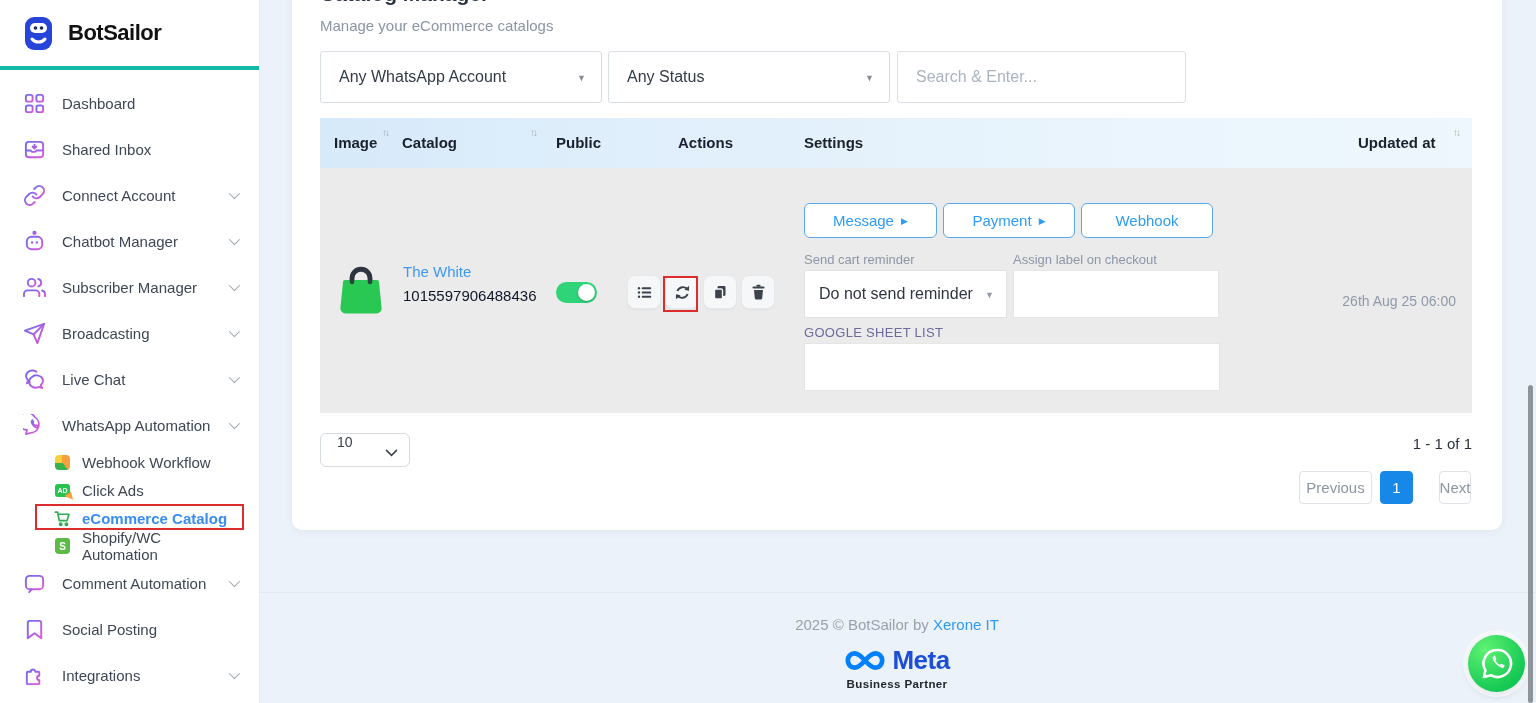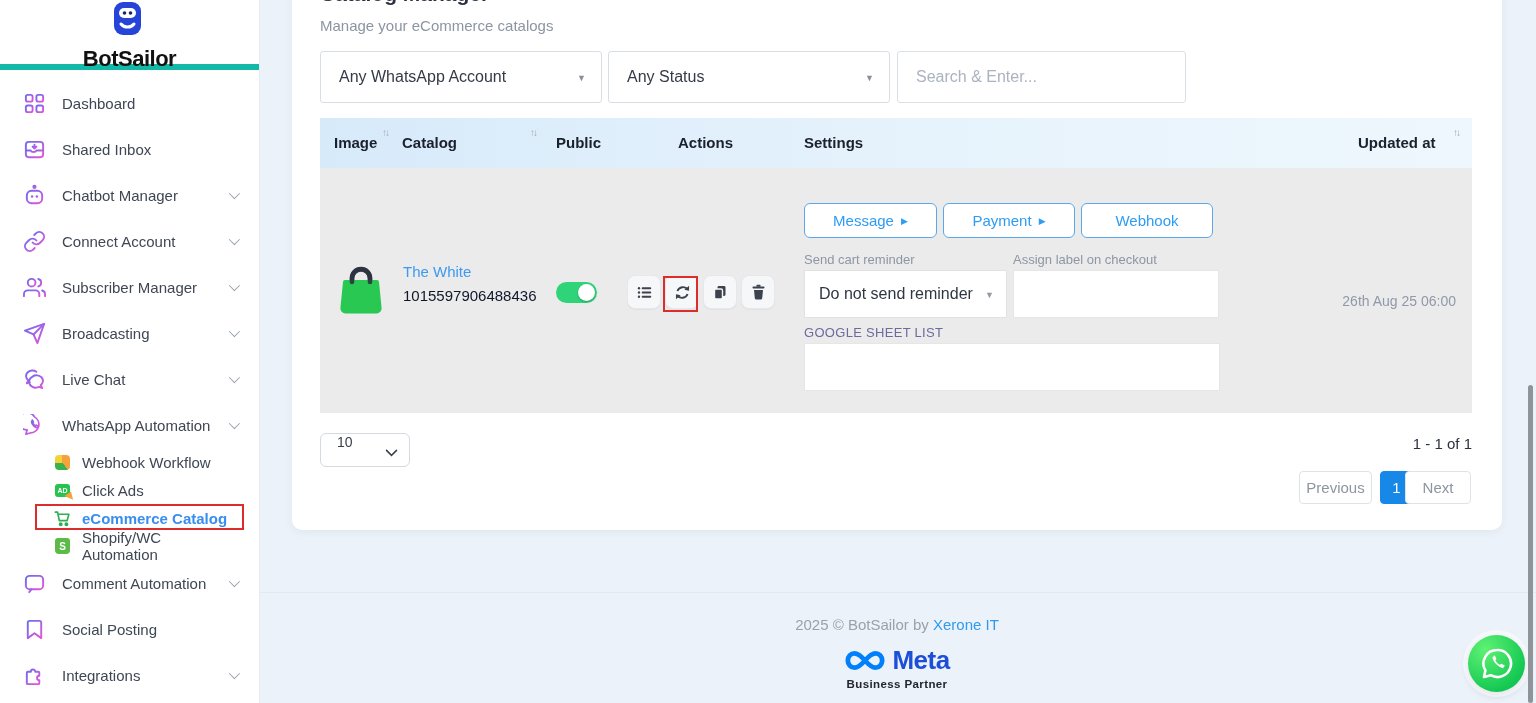--- a/index.html
+++ b/index.html
@@ -1,21 +1,21 @@
 <!DOCTYPE html>
 <html><head>
 <meta charset="utf-8">
 <style>
   * { margin:0; padding:0; box-sizing:border-box; }
   html,body { width:1536px; height:703px; overflow:hidden; }
   body { position:relative; background:#ecf2f9; font-family:"Liberation Sans", sans-serif; }
 
   
   .sidebar { position:absolute; left:0; top:0; width:260px; height:703px; background:#fff; border-right:1px solid #e9ecef; z-index:5; }
-  .logo-row { height:70px; display:flex; align-items:center; gap:9px; padding:0 22px; border-bottom:6px solid #14b8a6;flex-direction:column; }
+  .logo-row { height:70px; display:flex; align-items:center; gap:9px; padding:0 22px; border-bottom:4px solid #14b8a6; }
   .logo-badge { width:37px; height:37px; flex:0 0 37px; }
   .brand-name { font-size:22px; font-weight:bold; color:#111; letter-spacing:-0.5px; }
   nav { padding-top:10px; }
   .mi { height:46px; display:flex; align-items:center; padding:0 22px; gap:15px; cursor:pointer; }
   .mi .ic { width:25px; height:25px; flex:0 0 25px; display:flex; align-items:center; justify-content:center; }
   .mi .lbl { font-size:15px; color:#3f4754; }
   .chev { margin-left:auto; width:8px; height:8px; border-right:1.6px solid #9aa3ad; border-bottom:1.6px solid #9aa3ad; transform:rotate(45deg) translateY(-2px); }
   .sub { height:28px; display:flex; align-items:center; padding:0 22px 0 54px; gap:11px; cursor:pointer; }
   .sub .ic { width:17px; height:17px; flex:0 0 17px; display:flex; align-items:center; justify-content:center; }
   .sub .lbl { font-size:15px; color:#3f4754; }
@@ -115,39 +115,39 @@
         <svg width="23" height="23" viewBox="0 0 24 24" fill="none" stroke="url(#g1)" stroke-width="2" stroke-linecap="round" stroke-linejoin="round">
             <rect x="3" y="4" width="18" height="16" rx="3"></rect>
             <path d="M3 13h5c.7 2.2 5.3 2.2 6 0h7"></path>
             <path d="M12 7v3.5M10 9l2 2 2-2"></path>
           </svg>
       </span>
       <span class="lbl">Shared Inbox</span>
     </div>
     <div class="mi">
       <span class="ic">
+        <svg width="23" height="23" viewBox="0 0 24 24" fill="none" stroke="url(#g1)" stroke-width="2" stroke-linecap="round" stroke-linejoin="round">
+            <path d="M10 13a5 5 0 0 0 7.54.54l3-3a5 5 0 0 0-7.07-7.07l-1.72 1.71"></path>
+            <path d="M14 11a5 5 0 0 0-7.54-.54l-3 3a5 5 0 0 0 7.07 7.07l1.71-1.71"></path>
+          </svg>
+      </span>
+      <span class="lbl">Connect Account</span>
+      <span class="chev"></span>
+    </div>
+    <div class="mi">
+      <span class="ic">
         <svg width="23" height="23" viewBox="0 0 24 24" fill="none" stroke="url(#g1)" stroke-width="2" stroke-linecap="round">
             <rect x="4" y="7" width="16" height="13" rx="5"></rect>
             <circle cx="9.5" cy="13" r="1.3" fill="url(#g1)" stroke="none"></circle>
             <circle cx="14.5" cy="13" r="1.3" fill="url(#g1)" stroke="none"></circle>
             <path d="M12 4v3"></path>
             <circle cx="12" cy="3" r="1.2"></circle>
           </svg>
       </span>
       <span class="lbl">Chatbot Manager</span>
-      <span class="chev"></span>
-    </div>
-    <div class="mi">
-      <span class="ic">
-        <svg width="23" height="23" viewBox="0 0 24 24" fill="none" stroke="url(#g1)" stroke-width="2" stroke-linecap="round" stroke-linejoin="round">
-            <path d="M10 13a5 5 0 0 0 7.54.54l3-3a5 5 0 0 0-7.07-7.07l-1.72 1.71"></path>
-            <path d="M14 11a5 5 0 0 0-7.54-.54l-3 3a5 5 0 0 0 7.07 7.07l1.71-1.71"></path>
-          </svg>
-      </span>
-      <span class="lbl">Connect Account</span>
       <span class="chev"></span>
     </div>
     <div class="mi">
       <span class="ic">
         <svg width="23" height="23" viewBox="0 0 24 24" fill="none" stroke="url(#g1)" stroke-width="2" stroke-linecap="round" stroke-linejoin="round">
             <path d="M17 21v-2a4 4 0 0 0-4-4H5a4 4 0 0 0-4 4v2"></path>
             <circle cx="9" cy="7" r="4"></circle>
             <path d="M23 21v-2a4 4 0 0 0-3-3.87"></path>
             <path d="M16 3.13a4 4 0 0 1 0 7.75"></path>
           </svg>
@@ -348,21 +348,21 @@
     <span class="updated">26th Aug 25 06:00</span>
   </div>
 
   <div class="psize">
     <span>10</span>
     <span class="chevd"></span>
   </div>
   <span class="range">1 - 1 of 1</span>
   <div class="pgbtn" style="right:130px; width:73px;">Previous</div>
   <div class="pgbtn cur" style="right:89px; width:33px;">1</div>
-  <div class="pgbtn" style="right:31px; width:66px;">Next</div>
+  <div class="pgbtn" style="right:31px; width:32px;">Next</div>
 </main>
 
 <div class="footer-divider"></div>
 <div class="copyright">
   <span>2025 © BotSailor by</span>
   <a>Xerone IT</a>
 </div>
 <div class="metawrap">
   <span class="metaline">
     <svg width="42" height="27" viewBox="0 0 44 28">

